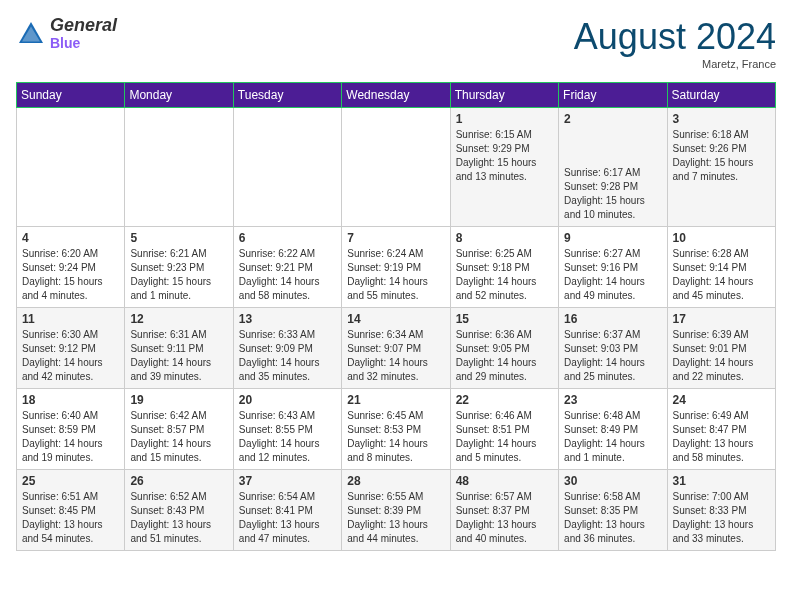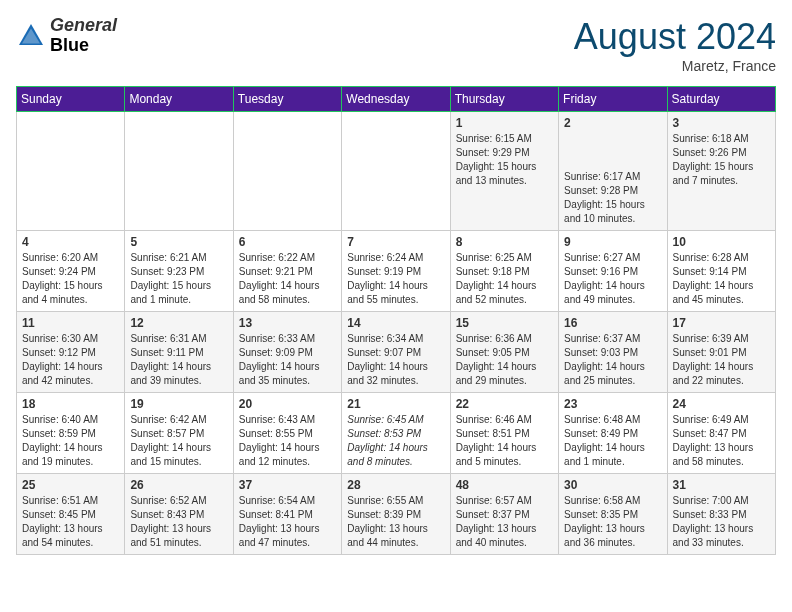--- a/index.html
+++ b/index.html
@@ -26,38 +26,38 @@
       flex-direction: column;
       line-height: 1.1;
     }
     .logo-general {
       font-size: 18px;
       font-weight: bold;
       color: #333;
       font-style: italic;
     }
     .logo-blue {
-      font-size: 18px;
+      font-size: 14px;
       font-weight: bold;
-      color: #000000;
+      color: #8b5cf6;
     }
     .logo-icon {
       width: 30px;
       height: 30px;
     }
     .title-block {
       text-align: right;
     }
     .month-title {
       font-size: 36px;
       font-weight: normal;
       color: #0c4a6e;
     }
     .location {
-      font-size: 14px;
+      font-size: 11px;
       color: #444;
     }
     table {
       width: 100%;
       border-collapse: collapse;
       table-layout: fixed;
     }
     thead th {
       background-color: #4c1d95;
       color: #fff;
@@ -272,21 +272,21 @@
         </td>
         <td>
           <div class="day-num">20</div>
           <div class="day-info" style="white-space: pre-line;">Sunrise: 6:43 AM
 Sunset: 8:55 PM
 Daylight: 14 hours
 and 12 minutes.</div>
         </td>
         <td>
           <div class="day-num">21</div>
-          <div class="day-info" style="white-space: pre-line; font-style: italic;">Sunrise: 6:45 AM
+          <div class="day-info" style="white-space: pre-line;">Sunrise: 6:45 AM
 Sunset: 8:53 PM
 Daylight: 14 hours
 and 8 minutes.</div>
         </td>
         <td>
           <div class="day-num">22</div>
           <div class="day-info" style="white-space: pre-line;">Sunrise: 6:46 AM
 Sunset: 8:51 PM
 Daylight: 14 hours
 and 5 minutes.</div>

